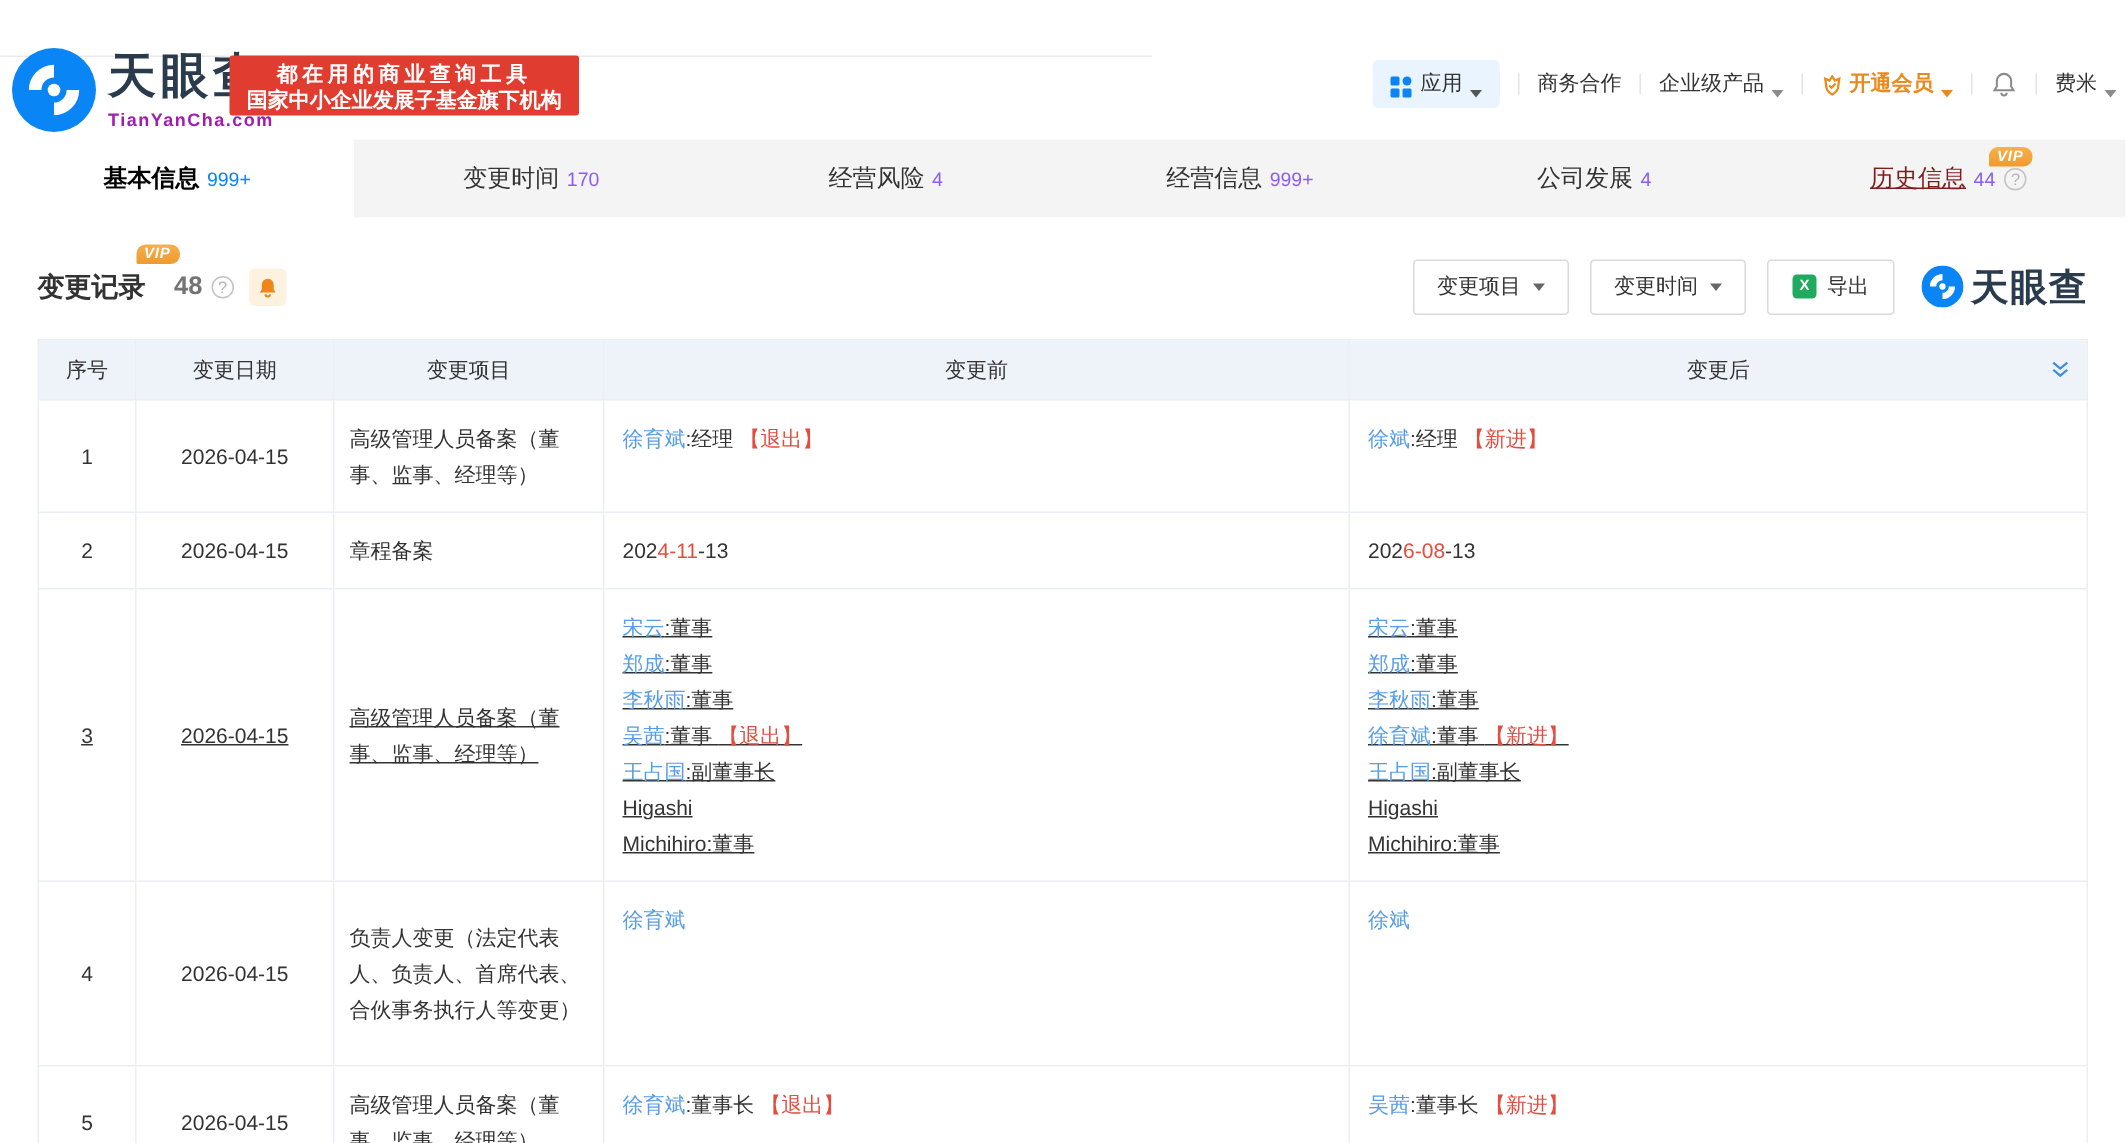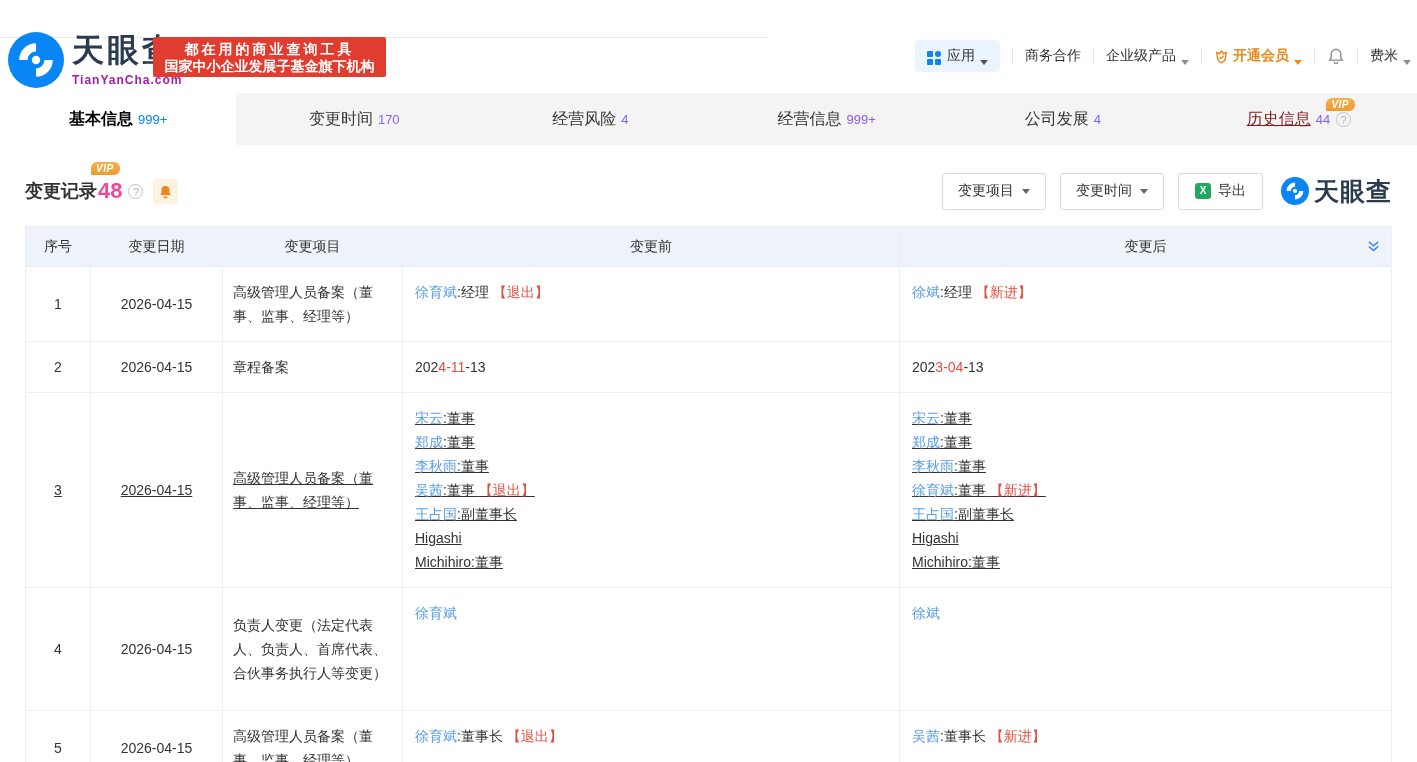--- a/index.html
+++ b/index.html
@@ -62,21 +62,21 @@
     letter-spacing:.5px; }
   .main-tab .vip-badge { top:5px; right:62px; }
   .qmark { display:inline-block; width:15px; height:15px; border:1px solid #c3c3c3; border-radius:50%;
     color:#b5b5b5; font-size:11px; line-height:14px; text-align:center; margin-left:6px; cursor:pointer; }
 
   
   .content { padding:26px 25px 0; background:#fff; }
   .section-row { display:flex; align-items:center; height:40px; }
   .sec-title-wrap { position:relative; display:flex; align-items:center; }
   .sec-title { font-size:18px; font-weight:bold; color:#333; }
-  .sec-count { font-size:22px; font-weight:bold; color:#ec4899; margin-left:1px; }
+  .sec-count { font-size:17px; font-weight:bold; color:#737373; margin-left:19px; }
   .sec-title-wrap .vip-badge { top:-16px; left:66px; }
   .bell-chip { width:25px; height:25px; background:#fdf1e0; border-radius:4px; margin-left:10px;
     display:flex; align-items:center; justify-content:center; cursor:pointer; }
   .sec-actions { margin-left:auto; display:flex; align-items:center; }
   .filter-btn { height:37px; border:1px solid #d9d9d9; border-radius:3px; background:#fff;
     font-size:14px; color:#333; padding:0 15px; margin-left:14px; display:flex; align-items:center;
     cursor:pointer; font-family:inherit; }
   .filter-btn .caret { border-top-color:#666; margin-left:8px; }
   .export-btn { height:37px; border:1px solid #d9d9d9; border-radius:3px; background:#fff;
     font-size:14px; color:#333; padding:0 16px; margin-left:14px; display:flex; align-items:center;
@@ -284,21 +284,21 @@
               </td>
             </tr>
             <tr class="r2">
               <td class="c-no">2</td>
               <td class="c-date">2026-04-15</td>
               <td class="c-item">章程备案</td>
               <td class="c-before">
                 <div><span>202</span><span class="seg-red">4-11</span><span>-13</span></div>
               </td>
               <td class="c-after">
-                <div><span>202</span><span class="seg-red">3-04</span><span>-13</span></div>
+                <div><span>202</span><span class="seg-red">6-08</span><span>-13</span></div>
               </td>
             </tr>
             <tr class="r3">
               <td class="c-no">3</td>
               <td class="c-date">2026-04-15</td>
               <td class="c-item">高级管理人员备案（董事、监事、经理等）</td>
               <td class="c-before">
                 <div><span class="seg-link">宋云</span><span>:董事</span></div>
                 <div><span class="seg-link">郑成</span><span>:董事</span></div>
                 <div><span class="seg-link">李秋雨</span><span>:董事</span></div>

